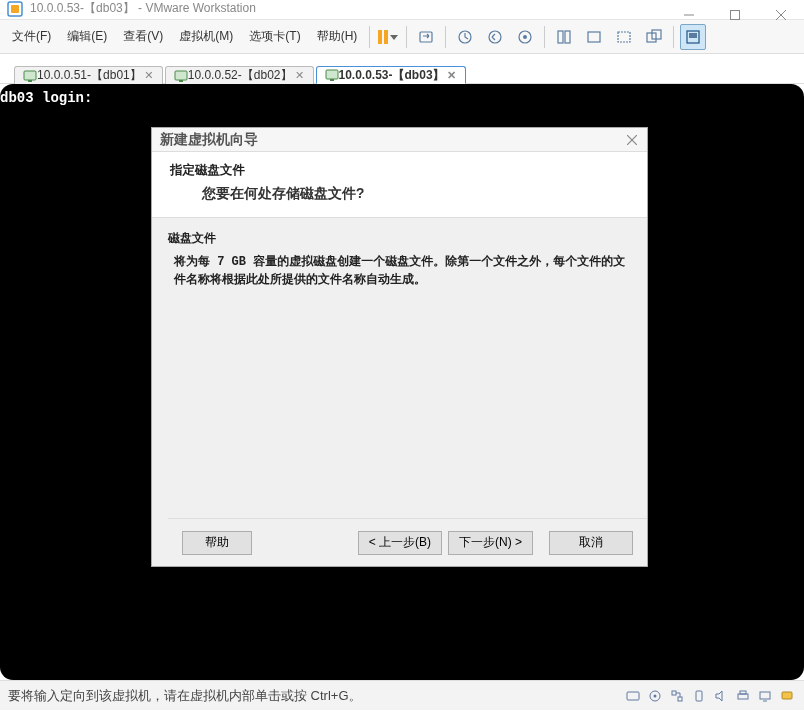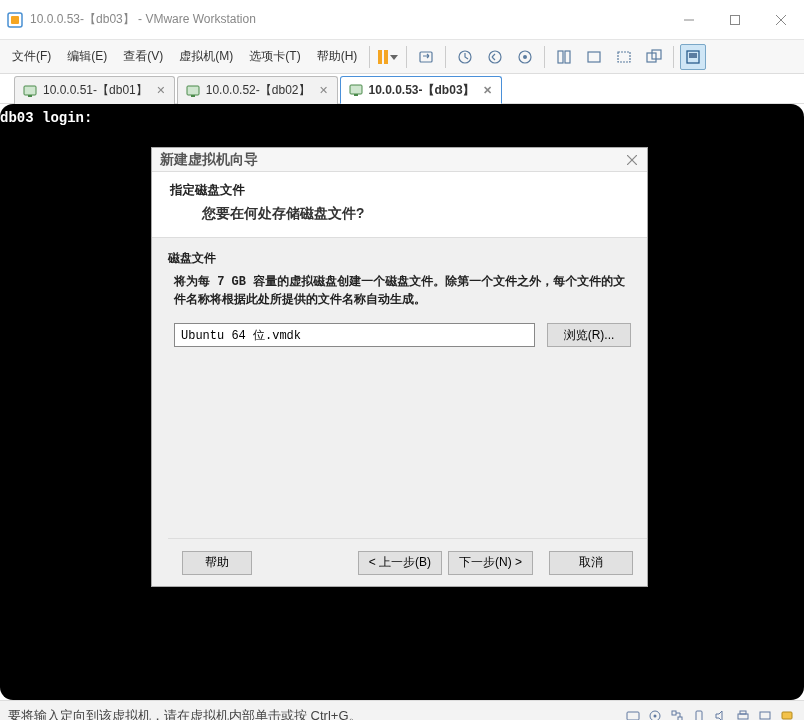--- a/index.html
+++ b/index.html
@@ -8,25 +8,25 @@
     height: 720px;
     font-family: "Microsoft YaHei", "Segoe UI", Tahoma, sans-serif;
     font-size: 12px;
     background: #fff;
     overflow: hidden;
     position: relative;
   }
 
   
   .titlebar {
-    height: 40px;
+    height: 20px;
     background: #fff;
     border-bottom: 1px solid #e5e5e5;
     display: flex;
-    align-items: center;
+    align-items: flex-start;
     padding: 0 0 0 6px;
     color: #888;
   }
   .titlebar .app-icon {
     width: 18px; height: 18px;
     margin-right: 6px;
     display: inline-flex; align-items: center; justify-content: center;
   }
   .titlebar .title-text { flex: 0 0 auto; color: #888; }
   .titlebar .spacer { flex: 1; }
@@ -84,30 +84,29 @@
   .tabbar {
     height: 30px;
     background: #fff;
     border-bottom: 1px solid #ddd;
     display: flex;
     align-items: flex-end;
     padding-left: 14px;
     gap: 0;
   }
   .tab {
-    height: 28px;
+    height: 18px;
     border: 1px solid #bbb;
     border-bottom: none;
     background: #f2f2f2;
     display: flex;
     align-items: center;
     padding: 0 6px 0 8px;
     margin-right: 2px;
     border-radius: 3px 3px 0 0;
-    gap: 6px;
     color: #333;
     position: relative;
     top: 1px;
   }
   .tab.active {
     background: #fff;
     border-color: #4a90d9;
     border-bottom: 1px solid #fff;
     font-weight: bold;
   }
@@ -392,24 +391,20 @@
           </svg>
       </span>
     </div>
     <div class="wiz-header">
       <div class="wiz-heading">指定磁盘文件</div>
       <div class="wiz-sub">您要在何处存储磁盘文件?</div>
     </div>
     <div class="wiz-body">
       <div class="wiz-section-label">磁盘文件</div>
       <div class="wiz-desc">将为每 7 GB 容量的虚拟磁盘创建一个磁盘文件。除第一个文件之外，每个文件的文件名称将根据此处所提供的文件名称自动生成。</div>
-      <div class="wiz-row">
-        <input class="wiz-input" type="text" value="Ubuntu 64 位.vmdk" style="">
-        <button class="wiz-browse">浏览(R)...</button>
-      </div>
     </div>
     <div class="wiz-footer">
       <button class="wiz-btn help">帮助</button>
       <span class="spacer"></span>
       <button class="wiz-btn">&lt; 上一步(B)</button>
       <button class="wiz-btn">下一步(N) &gt;</button>
       <button class="wiz-btn" style="margin-left:10px">取消</button>
     </div>
   </div>
 </div>

